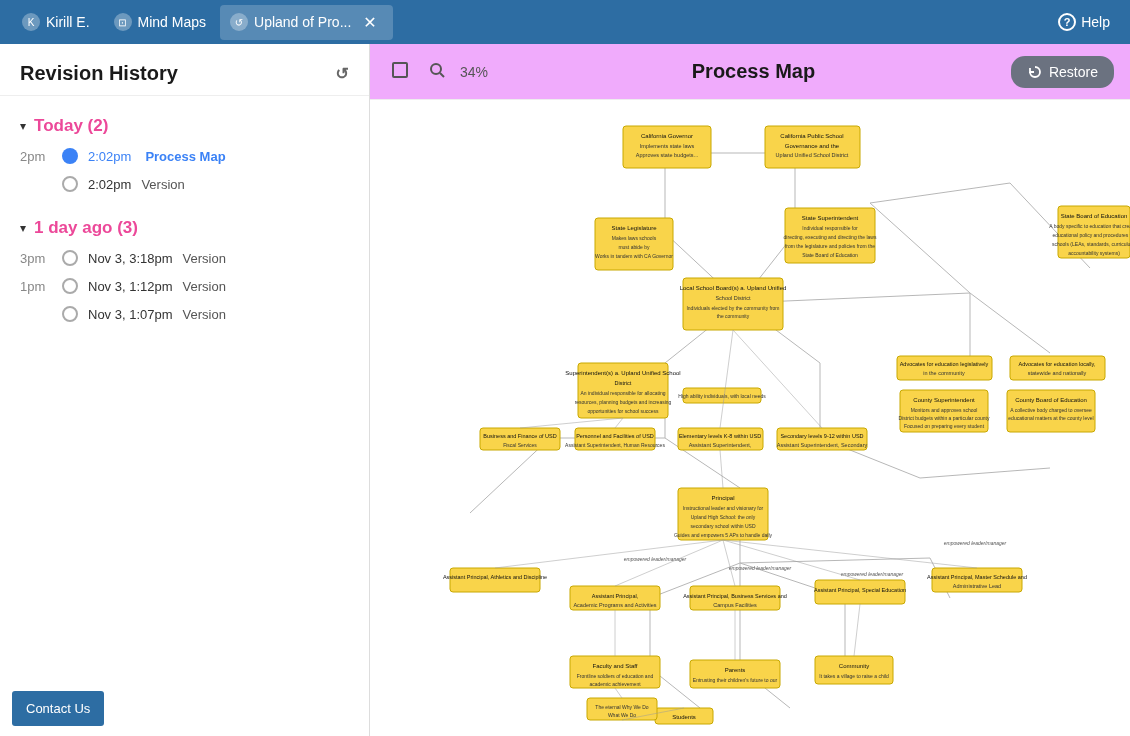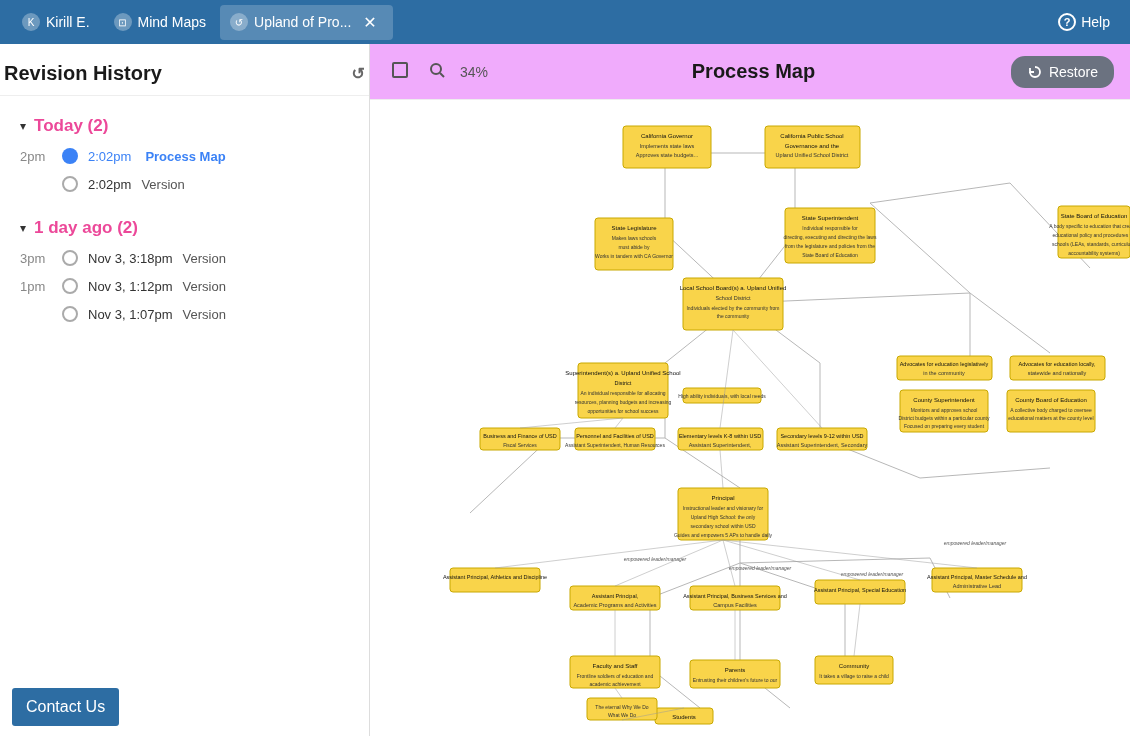--- a/index.html
+++ b/index.html
@@ -60,21 +60,21 @@
     .sidebar {
       width: 370px;
       background: white;
       border-right: 1px solid #ddd;
       display: flex;
       flex-direction: column;
       overflow: hidden;
       flex-shrink: 0;
     }
     .sidebar-header {
-      padding: 18px 4px 10px;
+      padding: 18px 20px 10px;
       border-bottom: 1px solid #eee;
     }
     .sidebar-title {
       font-size: 20px;
       font-weight: 700;
       color: #1a1a1a;
       display: flex;
       align-items: center;
       justify-content: space-between;
     }
@@ -139,21 +139,21 @@
     }
     .rev-version {
       font-size: 13px; color: #555;
     }
 
     
     .contact-us {
       padding: 10px 14px;
       background: #2d6da3;
       color: white;
-      font-size: 16px;
+      font-size: 13px;
       font-weight: 500;
       cursor: pointer;
       display: inline-block;
       border-radius: 3px;
       margin: 8px 12px 10px;
       align-self: flex-start;
     }
 
     
     .canvas-area {
@@ -256,21 +256,21 @@
 
       <div class="rev-item">
         <span class="rev-time"></span>
         <div class="rev-dot-outline"></div>
         <span class="rev-timestamp plain">2:02pm</span>
         <span class="rev-version">Version</span>
       </div>
 
       <div class="section-header" style="margin-top:10px;">
         <span class="section-chevron">▾</span>
-        <span class="section-title">1 day ago (2)</span>
+        <span class="section-title">1 day ago (3)</span>
       </div>
 
       <div class="rev-item">
         <span class="rev-time">3pm</span>
         <div class="rev-dot-outline"></div>
         <span class="rev-timestamp plain">Nov 3, 3:18pm</span>
         <span class="rev-version">Version</span>
       </div>
 
       <div class="rev-item">

